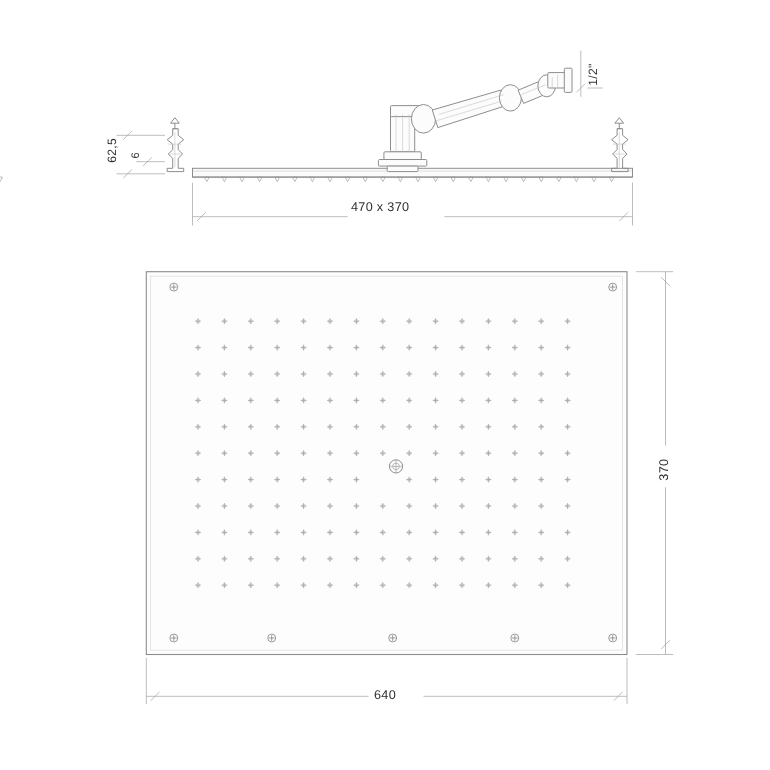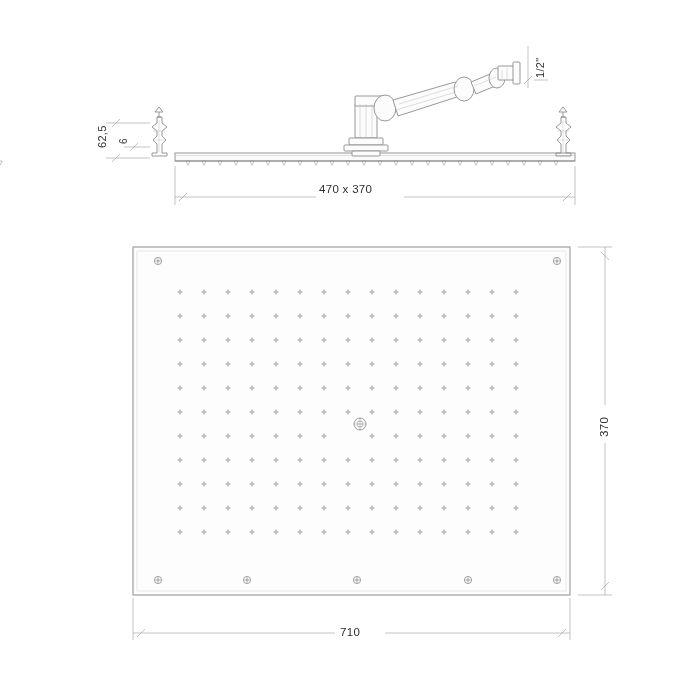--- a/index.html
+++ b/index.html
@@ -461,15 +461,15 @@
   <div class="lbl rot90" style="left:96px; top:148px;">62,5</div>
 
   <div class="lbl small rot90" style="left:118px; top:144px;">6</div>
 
   <div class="lbl rot90" style="left:534px; top:78px;">1/2"</div>
 
   <div class="lbl dim-main" style="left:319px; top:183px;">470 x 370</div>
 
   <div class="lbl dim-main rot90" style="left:598px; top:437px;">370</div>
 
-  <div class="lbl dim-main" style="left:340px; top:626px;">710</div>
+  <div class="lbl dim-main" style="left:340px; top:626px;">640</div>
 
 </div>
 
 </body></html>

